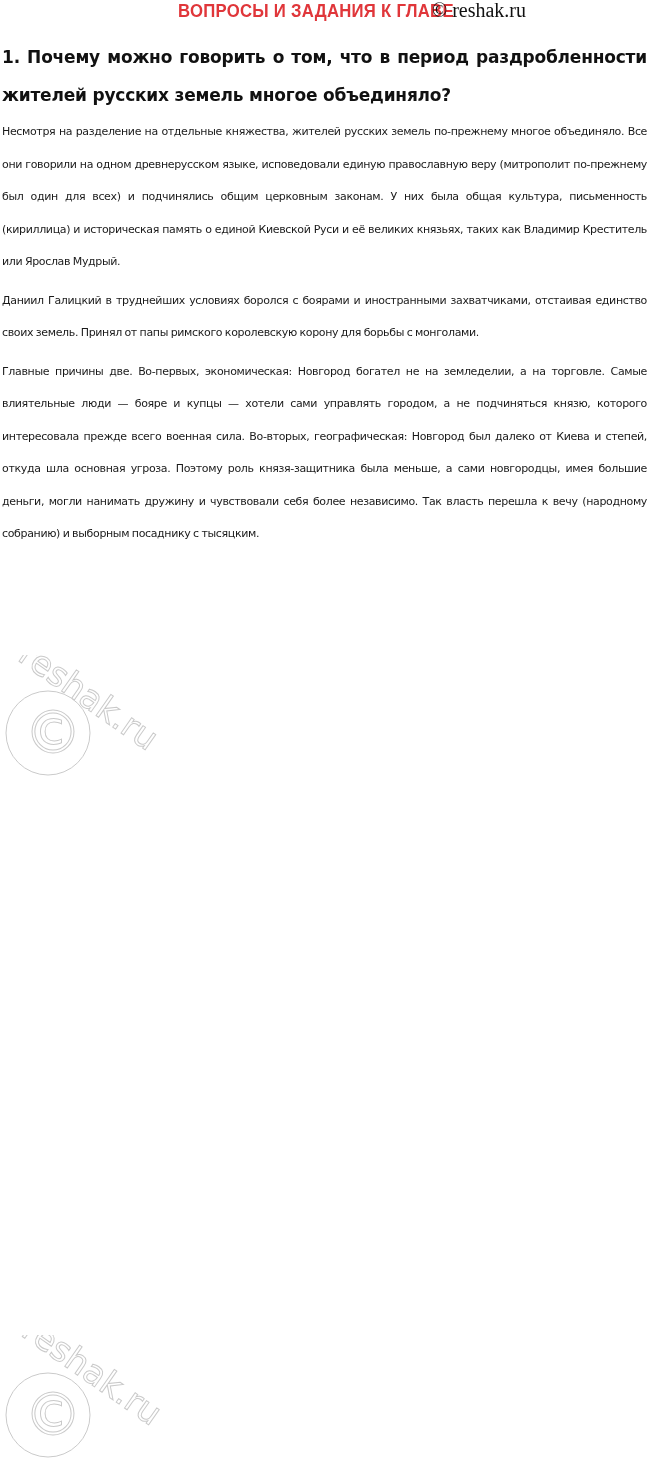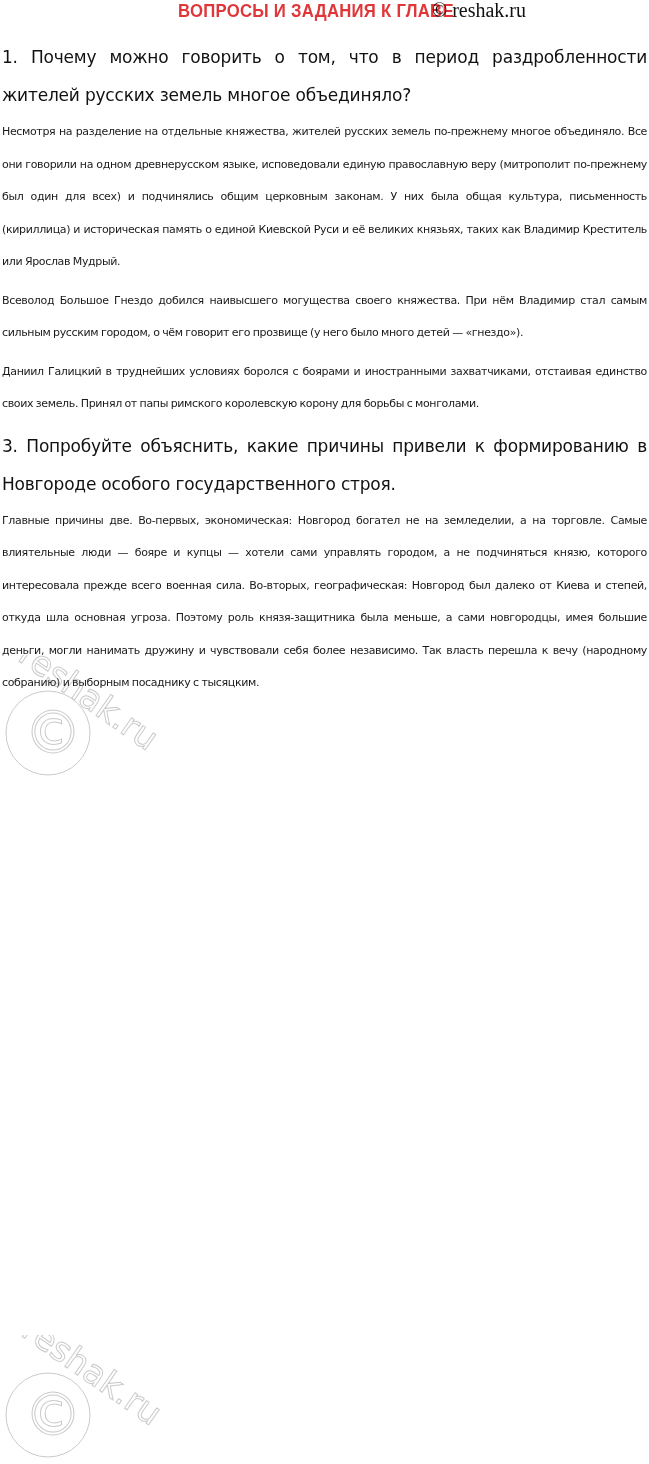--- a/index.html
+++ b/index.html
@@ -48,21 +48,21 @@
       white-space: nowrap;
     }
     .content {
       position: absolute;
       top: 38px;
       left: 2px;
       width: 645px;
     }
     .question {
       font-family: "DejaVu Sans", sans-serif;
-      font-weight: normal;
+      font-weight: bold;
       font-size: 17px;
       line-height: 38px;
       text-align: justify;
       margin: 0 0 2px 0;
       color: #111;
       letter-spacing: -0.2px;
     }
     .answer {
       font-family: "DejaVu Sans", sans-serif;
       font-size: 11px;
@@ -90,26 +90,24 @@
   <div class="header-copyright">© reshak.ru</div>
 </div>
 
 <div class="content">
   <section>
     <p class="question">1. Почему можно говорить о том, что в период раздробленности жителей русских земель многое объединяло?</p>
     <p class="answer">Несмотря на разделение на отдельные княжества, жителей русских земель по-прежнему многое объединяло. Все они говорили на одном древнерусском языке, исповедовали единую православную веру (митрополит по-прежнему был один для всех) и подчинялись общим церковным законам. У них была общая культура, письменность (кириллица) и историческая память о единой Киевской Руси и её великих князьях, таких как Владимир Креститель или Ярослав Мудрый.</p>
   </section>
 
   <section>
-    <p class="answer">Всеволод Большое Гнездо добился наивысшего могущества своего княжества. При нём Владимир стал самым сильным русским городом, о чём говорит его прозвище (у него было много детей — «гнездо»).</p>
     <p class="answer">Даниил Галицкий в труднейших условиях боролся с боярами и иностранными захватчиками, отстаивая единство своих земель. Принял от папы римского королевскую корону для борьбы с монголами.</p>
   </section>
 
   <section>
-    <p class="question">3. Попробуйте объяснить, какие причины привели к формированию в Новгороде особого государственного строя.</p>
     <p class="answer">Главные причины две. Во-первых, экономическая: Новгород богател не на земледелии, а на торговле. Самые влиятельные люди — бояре и купцы — хотели сами управлять городом, а не подчиняться князю, которого интересовала прежде всего военная сила. Во-вторых, географическая: Новгород был далеко от Киева и степей, откуда шла основная угроза. Поэтому роль князя-защитника была меньше, а сами новгородцы, имея большие деньги, могли нанимать дружину и чувствовали себя более независимо. Так власть перешла к вечу (народному собранию) и выборным посаднику с тысяцким.</p>
   </section>
 </div>
 
 <div class="watermark" style="left:0px; top:655px; width:170px; height:160px;">
   <svg width="170" height="160" viewBox="0 0 170 160">
     <g fill="none" stroke="#8a8a8a" stroke-width="1">
       <circle cx="48" cy="78" r="42"></circle>
       <text x="24" y="98" font-size="58" fill="none" stroke="#8a8a8a" stroke-width="1">©</text>
       <text x="4" y="36" font-size="34" fill="none" stroke="#8a8a8a" stroke-width="1" transform="rotate(35 60 40)">reshak.ru</text>

